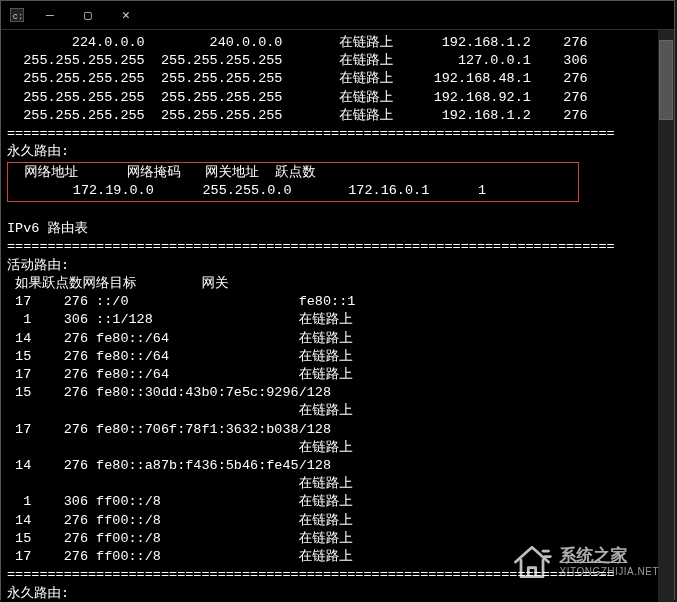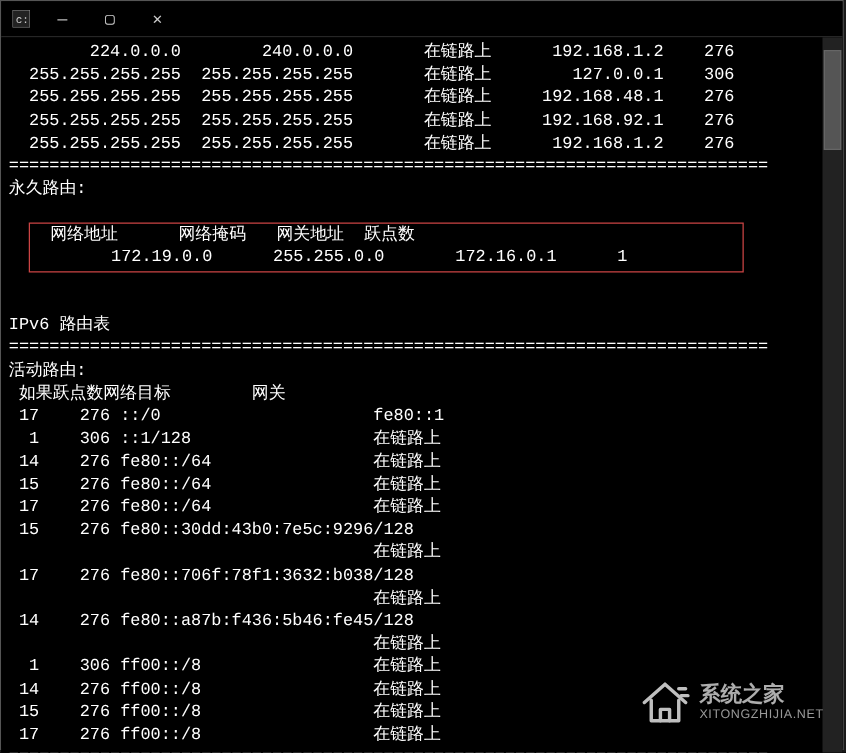--- a/index.html
+++ b/index.html
@@ -7,25 +7,25 @@
 .window { background: #000; border: 1px solid #555; width: 675px; height: 600px; display: flex; flex-direction: column; }
 .titlebar { background: #000; height: 30px; display: flex; align-items: center; padding: 0 8px; border-bottom: 1px solid #333; }
 .titlebar-icon { width: 16px; height: 16px; margin-right: 6px; display: inline-flex; align-items: center; justify-content: center; }
 .titlebar-title { color: #ccc; font-size: 12px; flex: 1; }
 .winbtns { display: flex; gap: 0; }
 .winbtn { width: 38px; height: 28px; display: flex; align-items: center; justify-content: center; color: #ccc; cursor: pointer; font-size: 13px; }
 .console-wrap { flex: 1; display: flex; background: #000; position: relative; }
 .console { flex: 1; background: #000; color: #fff; font-size: 13.5px; line-height: 1.35; padding: 4px 0 4px 6px; white-space: pre; overflow: hidden; font-family: "NSimSun", "SimSun", "Courier New", monospace; }
 .scrollbar { width: 16px; background: #222; display: flex; flex-direction: column; align-items: center; }
 .scrollthumb { width: 14px; height: 80px; background: #555; margin-top: 10px; border: 1px solid #666; }
-.highlight-box { border: 1px solid #c44; padding: 1px 0; margin: 16px; display: inline-block; width: 572px; }
+.highlight-box { border: 1px solid #c44; padding: 1px 0; margin: 0; display: inline-block; width: 572px; }
 .watermark { position: absolute; right: 18px; bottom: 18px; color: #e8e8e8; opacity: 0.75; display: flex; align-items: center; gap: 6px; font-family: "Microsoft YaHei", sans-serif; pointer-events: none; }
 .wm-icon { width: 44px; height: 44px; }
 .wm-text { display: flex; flex-direction: column; line-height: 1.1; }
-.wm-cn { font-size: 17px; font-weight: 600; }
+.wm-cn { font-size: 17px; font-weight: 600; text-decoration: underline; }
 .wm-en { font-size: 10px; letter-spacing: 0.5px; color: #ccc; text-align: right; }
 </style>
 </head>
 <body>
 
 <div class="window">
   <div class="titlebar">
     <span class="titlebar-icon">
       <svg width="14" height="14" viewBox="0 0 16 16">
           <rect x="0" y="0" width="16" height="16" fill="#222" stroke="#888"></rect>

